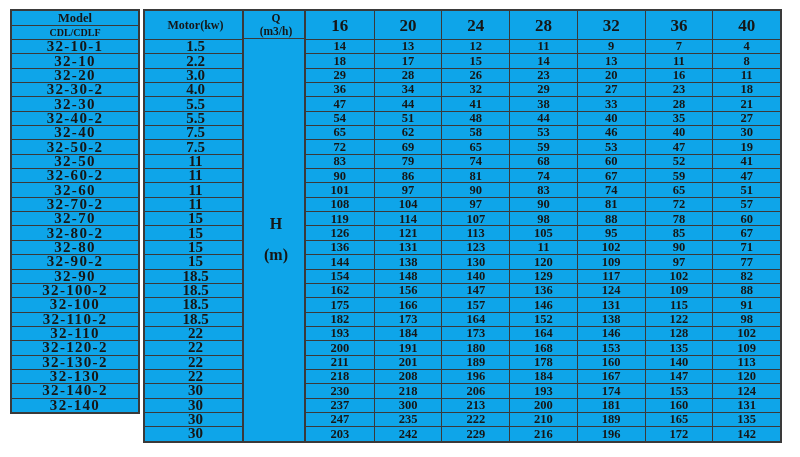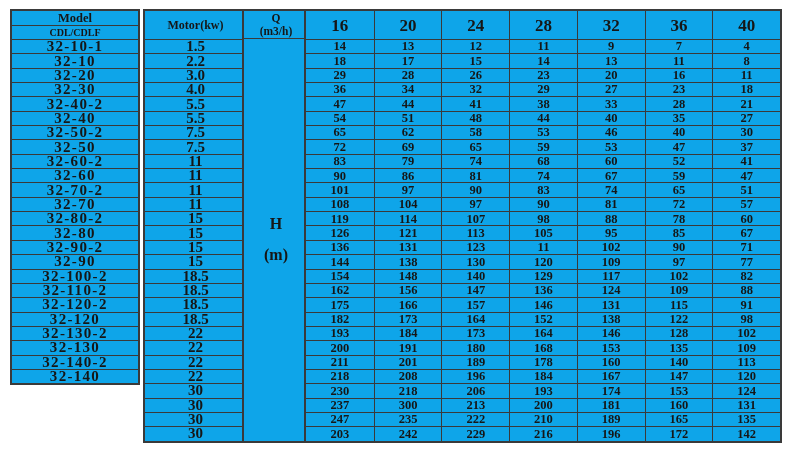--- a/index.html
+++ b/index.html
@@ -87,37 +87,39 @@
 
 <div>
 
   <div class="grp col-a">
     <div class="cell hline">Model</div>
     <div class="cell hline2">CDL/CDLF</div>
 
   <div class="cell model-cell">32-10-1</div>
       <div class="cell model-cell">32-10</div>
       <div class="cell model-cell">32-20</div>
+      <div class="cell model-cell">32-30-2</div>
       <div class="cell model-cell">32-30</div>
       <div class="cell model-cell">32-40-2</div>
       <div class="cell model-cell">32-40</div>
       <div class="cell model-cell">32-50-2</div>
       <div class="cell model-cell">32-50</div>
       <div class="cell model-cell">32-60-2</div>
       <div class="cell model-cell">32-60</div>
       <div class="cell model-cell">32-70-2</div>
       <div class="cell model-cell">32-70</div>
       <div class="cell model-cell">32-80-2</div>
       <div class="cell model-cell">32-80</div>
       <div class="cell model-cell">32-90-2</div>
       <div class="cell model-cell">32-90</div>
       <div class="cell model-cell">32-100-2</div>
+      <div class="cell model-cell">32-100</div>
       <div class="cell model-cell">32-110-2</div>
+      <div class="cell model-cell">32-110</div>
       <div class="cell model-cell">32-120-2</div>
-      <div class="cell model-cell">32-120</div>
       <div class="cell model-cell">32-130-2</div>
       <div class="cell model-cell">32-130</div>
       <div class="cell model-cell">32-140-2</div>
       <div class="cell model-cell">32-140</div>
     </div>
 
   <div class="grp col-b">
     <div class="cell bighead">Motor(kw)</div>
 
   <div class="cell">1.5</div>
@@ -218,21 +220,21 @@
       <div class="dcell">53</div>
       <div class="dcell">46</div>
       <div class="dcell">40</div>
       <div class="dcell">30</div>
       <div class="dcell">72</div>
       <div class="dcell">69</div>
       <div class="dcell">65</div>
       <div class="dcell">59</div>
       <div class="dcell">53</div>
       <div class="dcell">47</div>
-      <div class="dcell">37</div>
+      <div class="dcell">19</div>
       <div class="dcell">83</div>
       <div class="dcell">79</div>
       <div class="dcell">74</div>
       <div class="dcell">68</div>
       <div class="dcell">60</div>
       <div class="dcell">52</div>
       <div class="dcell">41</div>
       <div class="dcell">90</div>
       <div class="dcell">86</div>
       <div class="dcell">81</div>

